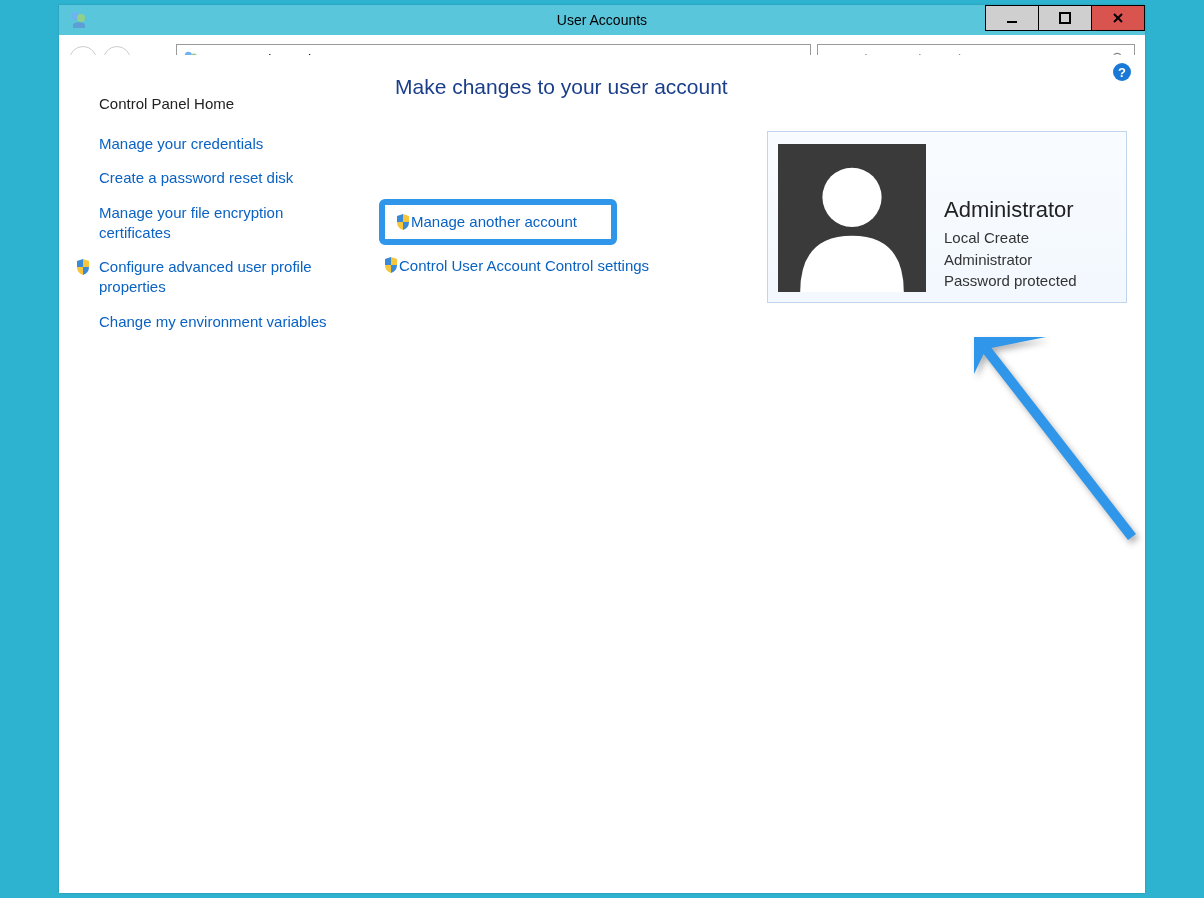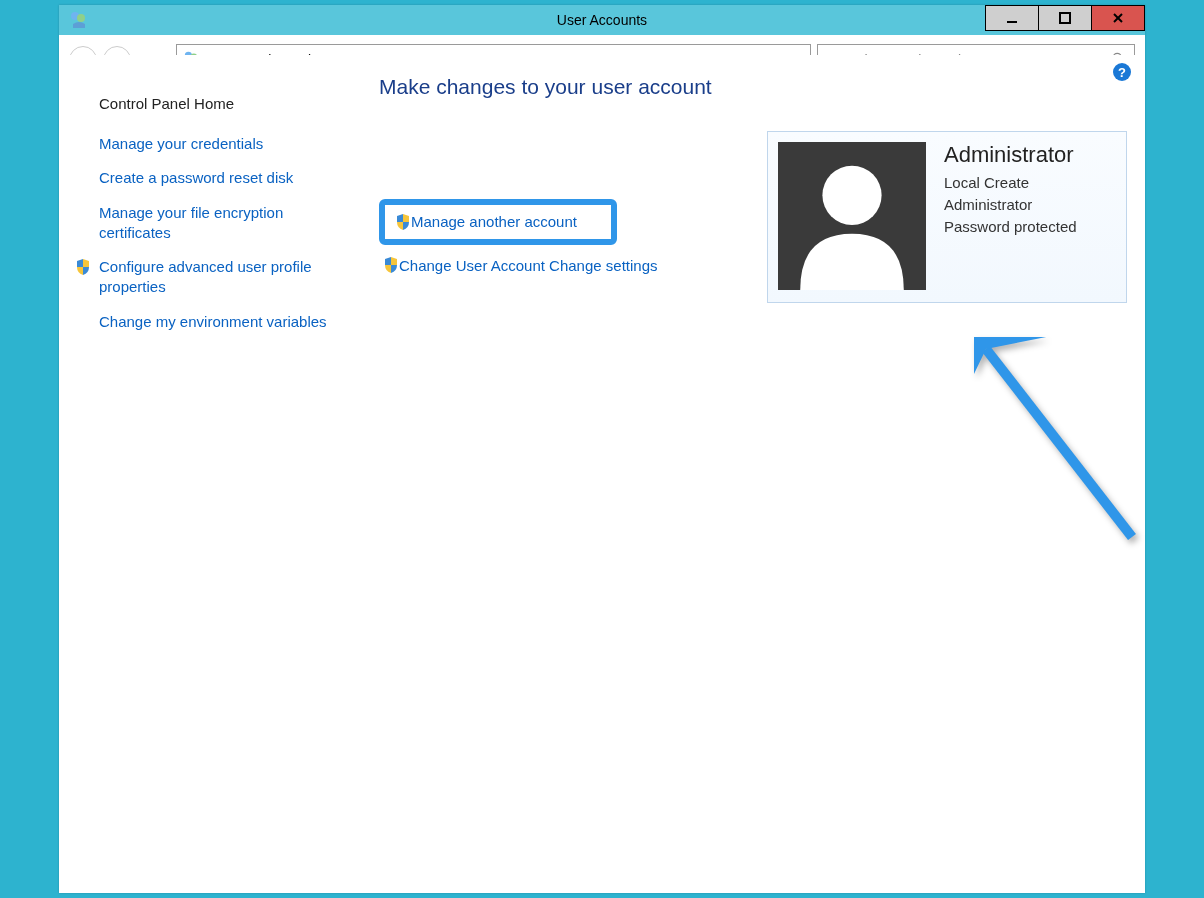--- a/index.html
+++ b/index.html
@@ -32,33 +32,33 @@
   .searchbox input::placeholder { color:#888; }
   .searchbox .sicon { color:#888; }
   
   .content { position:absolute; top:50px; left:0; right:0; bottom:0; background:#fff; display:flex; padding-top:20px; }
   .sidebar { width:300px; padding:20px 20px 0 40px; box-sizing:border-box; }
   .sidebar h3 { font-weight:normal; font-size:15px; margin:0 0 22px 0; }
   .sidebar .link { color:#0a62c2; font-size:15px; margin-bottom:14px; line-height:1.35; cursor:pointer; position:relative; }
   .sidebar .link.with-shield { padding-left:0; }
   .link-inline { color:#0a62c2; font-size:15px; cursor:pointer; display:inline-flex; align-items:center; padding:2px 4px; }
   .main { flex:1; padding:0 20px 0 20px; position:relative; }
-  .heading { color:#1a3e8a; font-size:21px; margin:0 0 30px 0; font-weight:normal; }
+  .heading { color:#1a3e8a; font-size:21px; margin:0 0 30px 16px; font-weight:normal; }
   .actions { margin-top:100px; }
   .action-row { margin-bottom:10px; }
   
   .highlight-box {
     border:6px solid #2f96e9; border-radius:6px; display:inline-block; padding:6px 30px 6px 6px;
   }
   
   .arrow { position:absolute; left:615px; top:262px; filter: drop-shadow(3px 4px 3px rgba(0,0,0,0.3)); }
   
   .usercard {
     position:absolute; right:18px; top:56px; width:360px; height:172px; border:1px solid #c0d6ec;
-    background:linear-gradient(#f9fcff,#f2f8fe); display:flex; align-items:flex-start; padding:10px; box-sizing:border-box; gap:18px;
+    background:linear-gradient(#f9fcff,#f2f8fe); display:flex; align-items:flex-end; padding:10px; box-sizing:border-box; gap:18px;
   }
   .avatar { width:148px; height:148px; background:#3a3a3a; display:flex; align-items:flex-end; justify-content:center; }
   .user-meta .uname { font-size:22px; color:#222; margin-bottom:4px; }
   .user-meta .uline { font-size:15px; color:#333; line-height:1.45; }
   
   .help { position:absolute; right:14px; top:8px; width:18px; height:18px; border-radius:50%; background:#1a78d6; color:#fff; font-size:13px; font-weight:bold; display:flex; align-items:center; justify-content:center; }
   
   .shield { width:16px; height:16px; display:inline-block; flex-shrink:0; }
   .shield.outside { position:absolute; left:-24px; top:2px; }
 </style>
@@ -187,21 +187,21 @@
           <span class="link-inline">
             <span class="shield">
               <svg viewBox="0 0 16 16" width="16" height="16">
                   <path d="M8 0 L14 2 L14 8 Q14 14 8 16 Q2 14 2 8 L2 2 Z" fill="#fff"></path>
                   <path d="M8 0 L14 2 L14 8 L8 8 Z" fill="#f6c53a"></path>
                   <path d="M2 2 L8 0 L8 8 L2 8 Z" fill="#3a8ad6"></path>
                   <path d="M8 8 L14 8 Q14 14 8 16 Z" fill="#3a8ad6"></path>
                   <path d="M2 8 L8 8 L8 16 Q2 14 2 8 Z" fill="#f6c53a"></path>
                 </svg>
             </span>
-            <span>Change User Account Change settings</span>
+            <span>Control User Account Control settings</span>
           </span>
         </div>
       </div>
 
       <svg class="arrow" width="180" height="220">
         <defs>
           <marker id="ahead" markerWidth="12" markerHeight="12" refX="3" refY="6" orient="auto">
             <path d="M0,0 L12,6 L0,12 L3,6 Z" fill="#2f96e9"></path>
           </marker>
         </defs>

